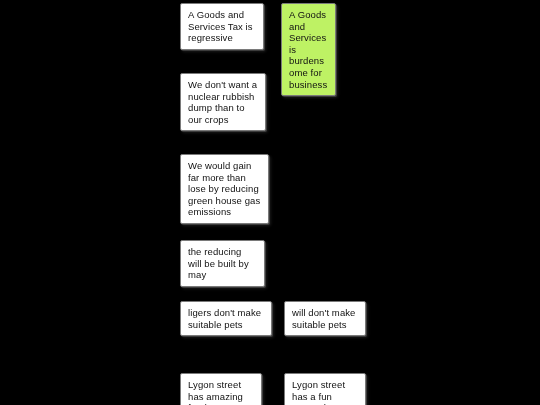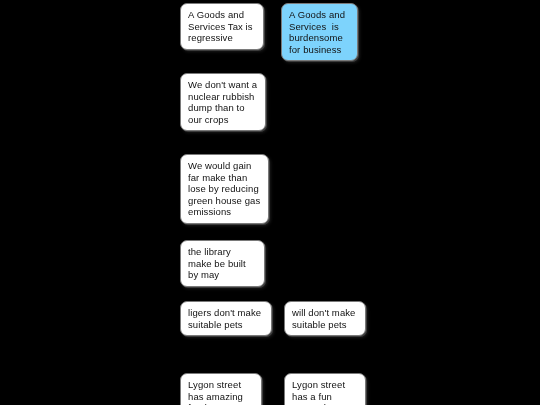--- a/index.html
+++ b/index.html
@@ -21,21 +21,21 @@
     top: 0;
     width: 540px;
     height: 405px;
     background: #000000;
   }
   .note-card {
     position: absolute;
     box-sizing: border-box;
     background: #ffffff;
     border: 1px solid #7a7a7a;
-    border-radius: 7px;
+    border-radius: 2px;
     box-shadow: 2px 2px 3px rgba(255,255,255,0.10),
                 1px 1px 0 rgba(120,120,120,0.35);
     padding: 5px 7px 5px 7px;
     color: #111111;
     font-family: "Liberation Sans", sans-serif;
     font-size: 9.5px;
     line-height: 11.6px;
     letter-spacing: 0.1px;
     overflow: hidden;
   }
@@ -45,31 +45,31 @@
     word-wrap: break-word;
   }
 </style>
 </head>
 <body>
 
 <div id="canvas">
     <div class="note-card" style="left: 180px; top: 3px; width: 84px; min-height: 37px; background: rgb(255, 255, 255); border-color: rgb(122, 122, 122); color: rgb(17, 17, 17);">
       <span class="note-text">A Goods and Services Tax is regressive</span>
     </div>
-    <div class="note-card" style="left: 281px; top: 3px; width: 77px; min-height: 42px; background: #7dd3fc; border-color: rgb(122, 122, 122); color: rgb(17, 17, 17);">
+    <div class="note-card" style="left: 281px; top: 3px; width: 55px; min-height: 42px; background: #bef264; border-color: rgb(122, 122, 122); color: rgb(17, 17, 17);">
       <span class="note-text">A Goods and Services  is burdensome for business</span>
     </div>
     <div class="note-card" style="left: 180px; top: 73px; width: 86px; min-height: 45px; background: rgb(255, 255, 255); border-color: rgb(122, 122, 122); color: rgb(17, 17, 17);">
       <span class="note-text">We don't want a nuclear rubbish dump than to our crops</span>
     </div>
     <div class="note-card" style="left: 180px; top: 154px; width: 89px; min-height: 53px; background: rgb(255, 255, 255); border-color: rgb(122, 122, 122); color: rgb(17, 17, 17);">
-      <span class="note-text">We would gain far make than lose by reducing green house gas emissions</span>
+      <span class="note-text">We would gain far more than lose by reducing green house gas emissions</span>
     </div>
     <div class="note-card" style="left: 180px; top: 240px; width: 85px; min-height: 30px; background: rgb(255, 255, 255); border-color: rgb(122, 122, 122); color: rgb(17, 17, 17);">
-      <span class="note-text">the library make be built by may</span>
+      <span class="note-text">the reducing will be built by may</span>
     </div>
     <div class="note-card" style="left: 180px; top: 301px; width: 92px; min-height: 30px; background: rgb(255, 255, 255); border-color: rgb(122, 122, 122); color: rgb(17, 17, 17);">
       <span class="note-text">ligers don't make suitable pets</span>
     </div>
     <div class="note-card" style="left: 284px; top: 301px; width: 82px; min-height: 30px; background: rgb(255, 255, 255); border-color: rgb(122, 122, 122); color: rgb(17, 17, 17);">
       <span class="note-text">will don't make suitable pets</span>
     </div>
     <div class="note-card" style="left: 180px; top: 373px; width: 82px; min-height: 30px; background: rgb(255, 255, 255); border-color: rgb(122, 122, 122); color: rgb(17, 17, 17);">
       <span class="note-text">Lygon street has amazing food</span>
     </div>

